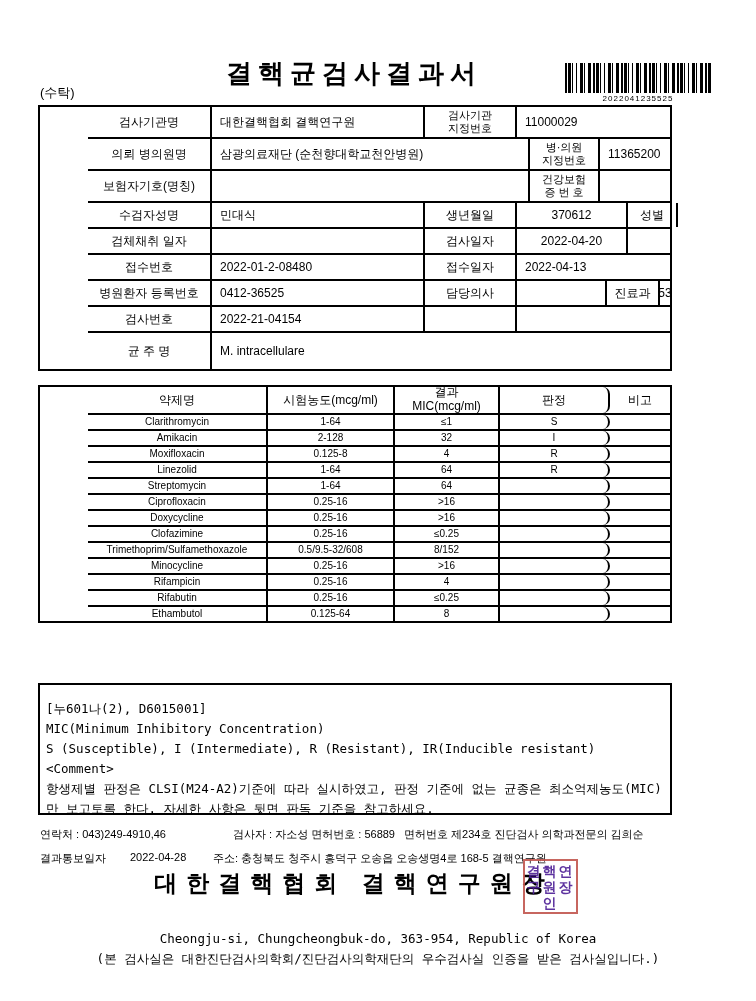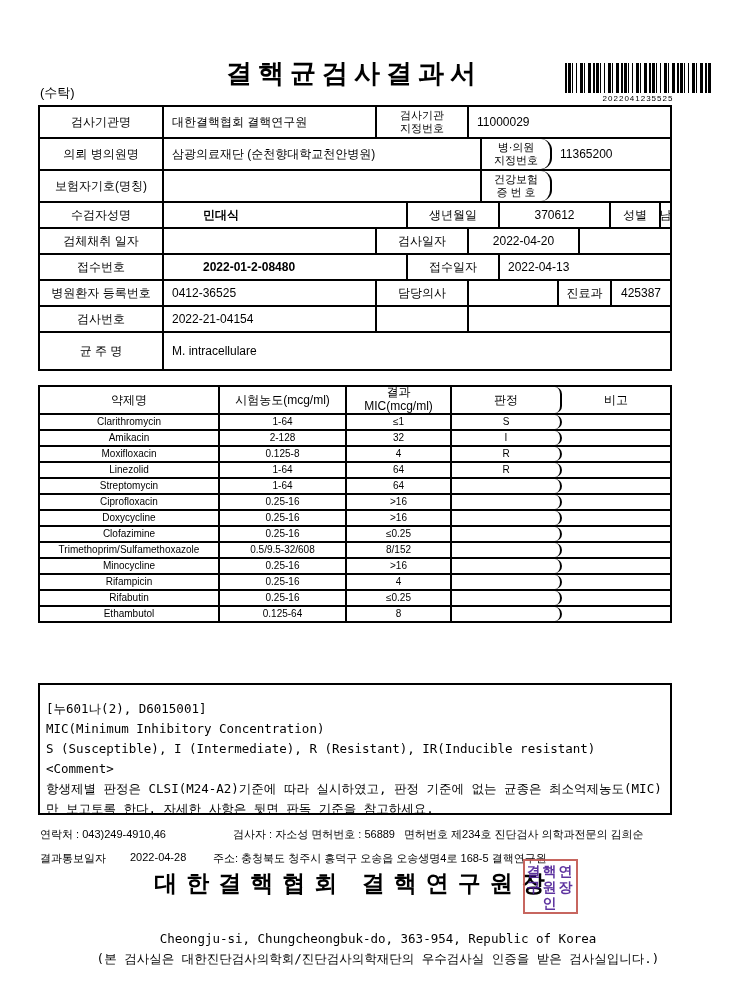--- a/index.html
+++ b/index.html
@@ -11,36 +11,36 @@
   .title{position:absolute;left:38px;top:56px;width:632px;text-align:center;
          font-size:26px;font-weight:bold;letter-spacing:6px;}
   .barcode{position:absolute;left:565px;top:63px;width:146px;height:30px;
     background:repeating-linear-gradient(90deg,#000 0 2px,#fff 2px 3px,#000 3px 6px,#fff 6px 7px,
       #000 7px 8px,#fff 8px 11px,#000 11px 12px,#fff 12px 15px,#000 15px 18px,#fff 18px 19px,
       #000 19px 20px,#fff 20px 23px,#000 23px 26px,#fff 26px 28px);}
   .barcode-num{position:absolute;left:565px;top:94px;width:146px;text-align:center;
          font-size:8px;letter-spacing:1px;}
 
   
-  .tbl{position:absolute;left:38px;width:634px;border:2px solid #000;box-sizing:border-box;background:#fff;}
+  .tbl{position:absolute;left:38px;width:634px;border:2px solid #000;box-sizing:border-box;background:#fff;padding-left:48px;}
   .trow{display:flex;border-bottom:2px solid #000;}
   .trow:last-child{border-bottom:none;}
   .tcell{border-right:2px solid #000;box-sizing:border-box;flex-shrink:0;
          display:flex;align-items:center;justify-content:center;font-size:12px;overflow:hidden;}
   .tcell:last-child{border-right:none;flex:1;}
   .val{justify-content:flex-start;padding-left:8px;}
   .ctr{justify-content:center;padding-left:0;}
-  .bold{font-weight:bold;margin-left:31px;}
+  .bold{font-weight:normal;}
   .pre{white-space:pre-line;text-align:center;font-size:11px;line-height:1.15;}
 
   
   .itbl{top:105px;}
   .rh-l{height:30px;} .rh-m{height:24px;} .rh-b{height:36px;}
   .w124{width:124px;} .w213{width:213px;} .w318{width:318px;} .w92{width:92px;}
-  .w70{width:70px;border-radius:11px;} .w111{width:111px;} .w50{width:50px;} .w90{width:90px;} .w53{width:53px;}
+  .w70{width:70px;} .w111{width:111px;} .w50{width:50px;} .w90{width:90px;} .w53{width:53px;}
 
   
   .dtbl{top:385px;}
   .dhead{height:26px;}
   .dhead .tcell{font-size:12px;}
   .drow-line{height:14px;}
   .drow-line .tcell{font-size:10px;line-height:12px;}
   .c180{width:180px;} .c127{width:127px;} .c105{width:105px;} .c110{width:110px;border-radius:7px;}
 
   

